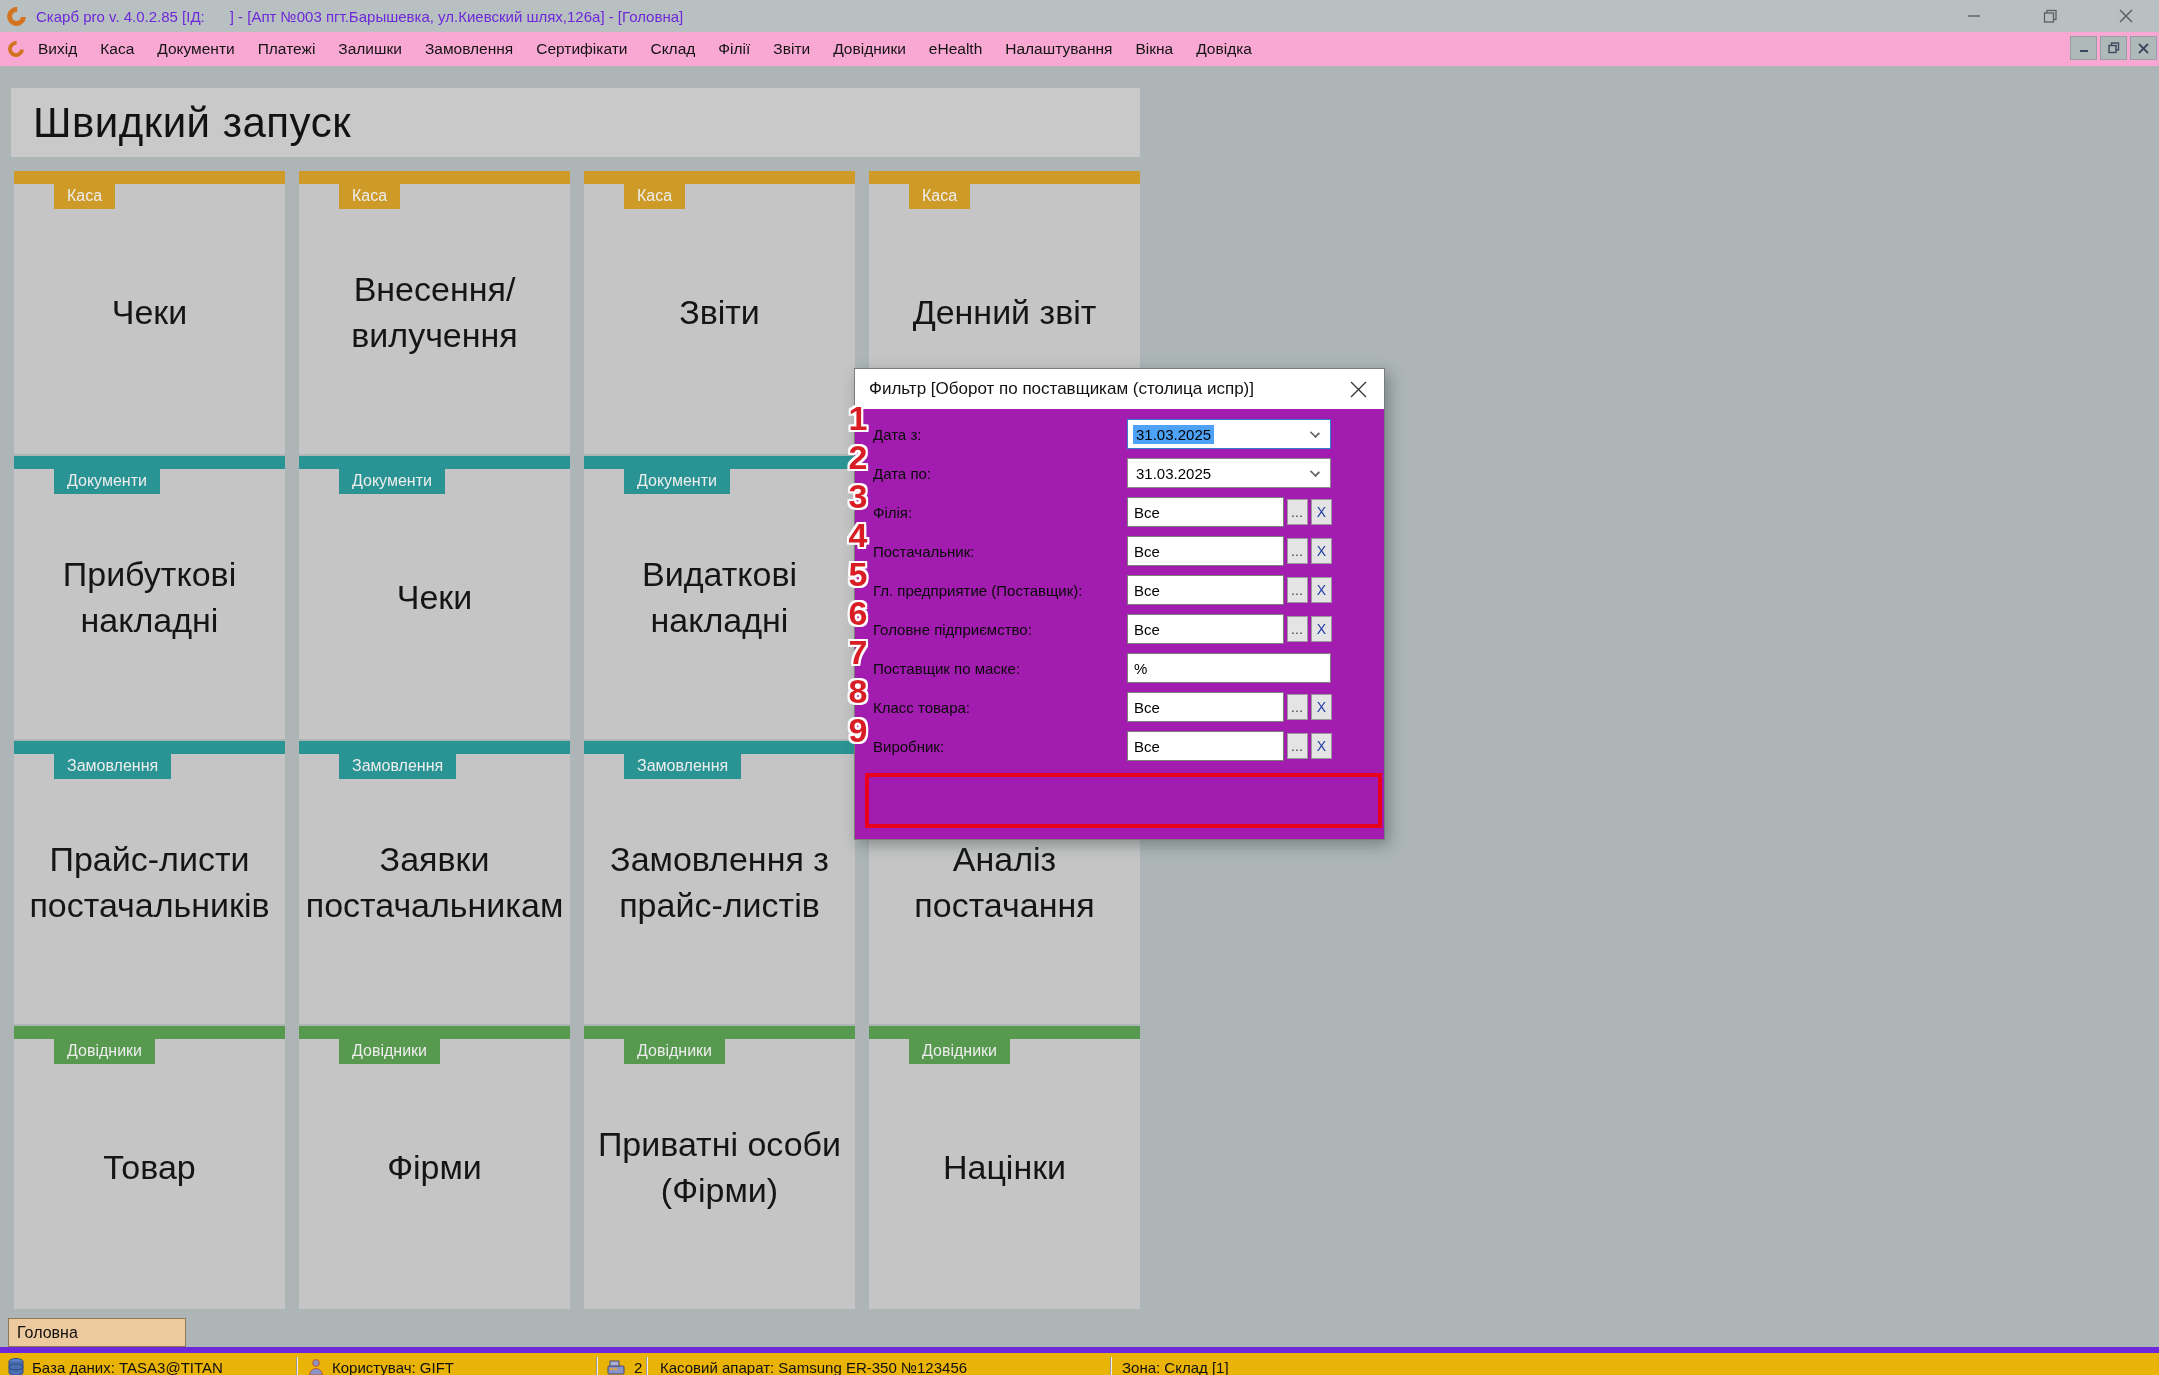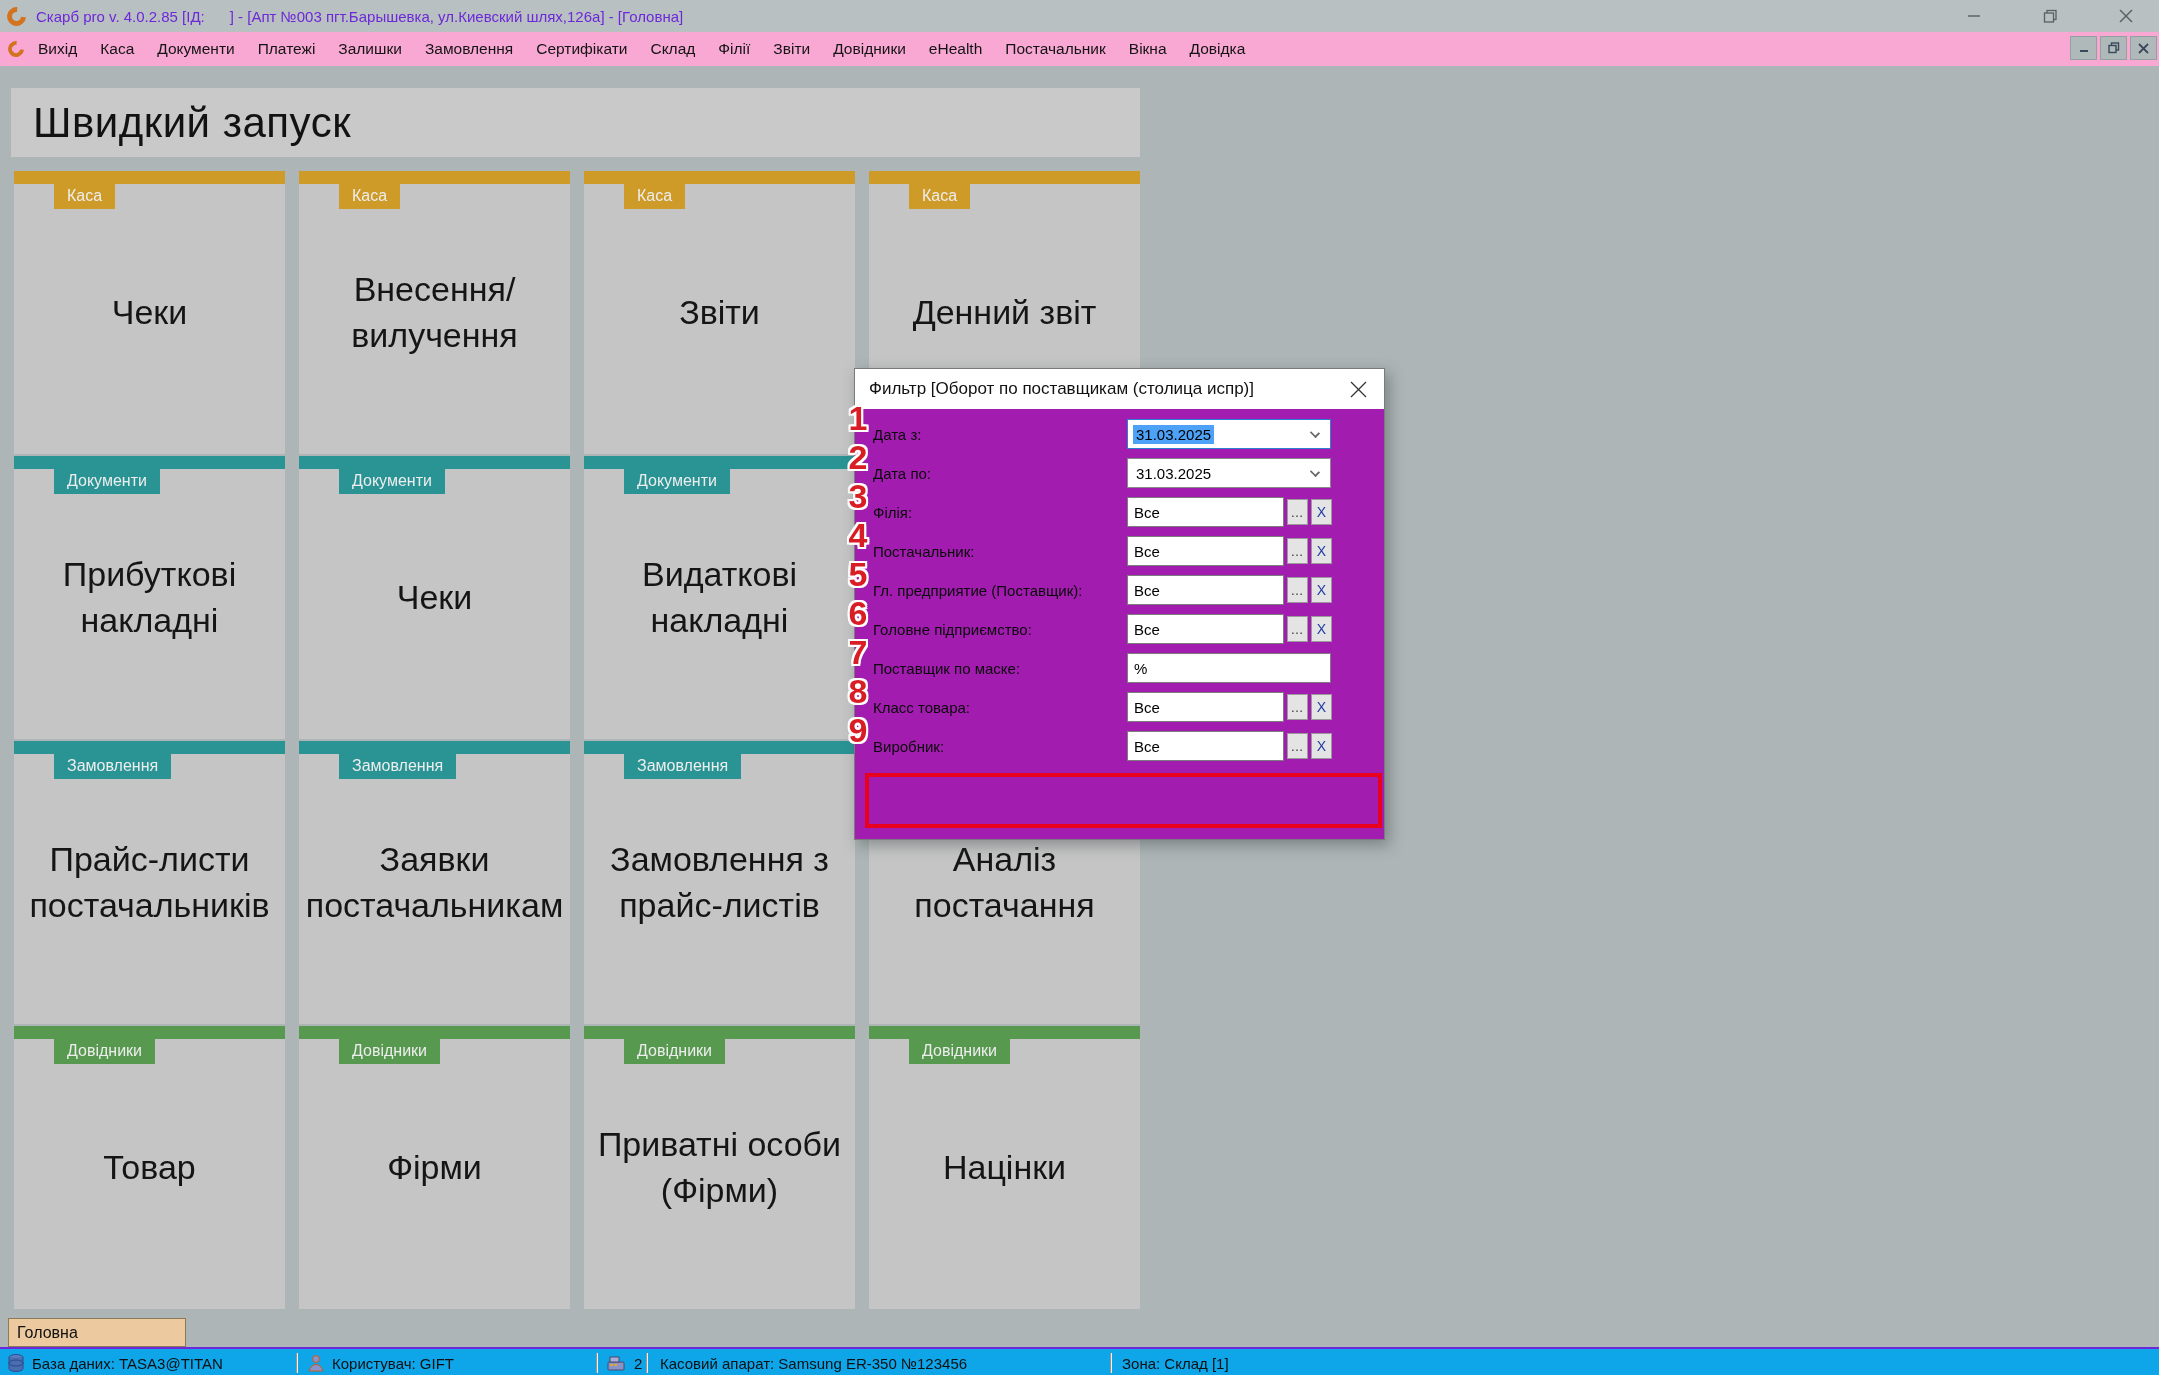--- a/index.html
+++ b/index.html
@@ -80,22 +80,22 @@
 
   .anno-num { position:absolute; width:40px; text-align:center; font-size:34px; font-weight:bold;
               color:#d81d24; z-index:7;
               text-shadow:-2px 0 0 #fff, 2px 0 0 #fff, 0 -2px 0 #fff, 0 2px 0 #fff,
                           -2px -2px 0 #fff, 2px 2px 0 #fff, -2px 2px 0 #fff, 2px -2px 0 #fff; }
 
   
   .tab-row { position:absolute; left:0; top:1318px; width:2159px; height:29px; }
   .tab-active { position:absolute; left:8px; top:0; width:178px; height:29px; background:#ecc99e;
                 border:1px solid #8b7a58; font-size:16px; color:#111; display:flex; align-items:center; padding-left:8px; }
-  .statusbar { position:absolute; left:0; top:1347px; width:2159px; height:28px; background:#0ea5e9;
-               border-top:2px solid #6d28d9; }
+  .statusbar { position:absolute; left:0; top:1347px; width:2159px; height:28px; background:#eab308;
+               border-top:6px solid #6d28d9; }
   .status-item { position:absolute; top:0; height:28px; display:flex; align-items:center; gap:8px;
                  font-size:15px; color:#101010; white-space:nowrap; }
   .status-sep { position:absolute; top:4px; height:20px; width:2px;
                 border-left:1px solid #9b968e; border-right:1px solid #f2efe9; }
   .sicon { flex:none; display:flex; align-items:center; }
 </style>
 </head>
 <body>
 
 <div class="titlebar">
@@ -130,21 +130,21 @@
     <span class="menu-item">Документи</span>
     <span class="menu-item">Платежі</span>
     <span class="menu-item">Залишки</span>
     <span class="menu-item">Замовлення</span>
     <span class="menu-item">Сертифікати</span>
     <span class="menu-item">Склад</span>
     <span class="menu-item">Філії</span>
     <span class="menu-item">Звіти</span>
     <span class="menu-item">Довідники</span>
     <span class="menu-item">eHealth</span>
-    <span class="menu-item">Постачальник</span>
+    <span class="menu-item">Налаштування</span>
     <span class="menu-item">Вікна</span>
     <span class="menu-item">Довідка</span>
   </div>
   <div class="mdi-controls">
     <div class="mdi-btn">
       <svg width="10" height="10" viewBox="0 0 10 10">
           <line x1="1" y1="8" x2="9" y2="8" stroke="#39495c" stroke-width="2"></line>
         </svg>
     </div>
     <div class="mdi-btn">

